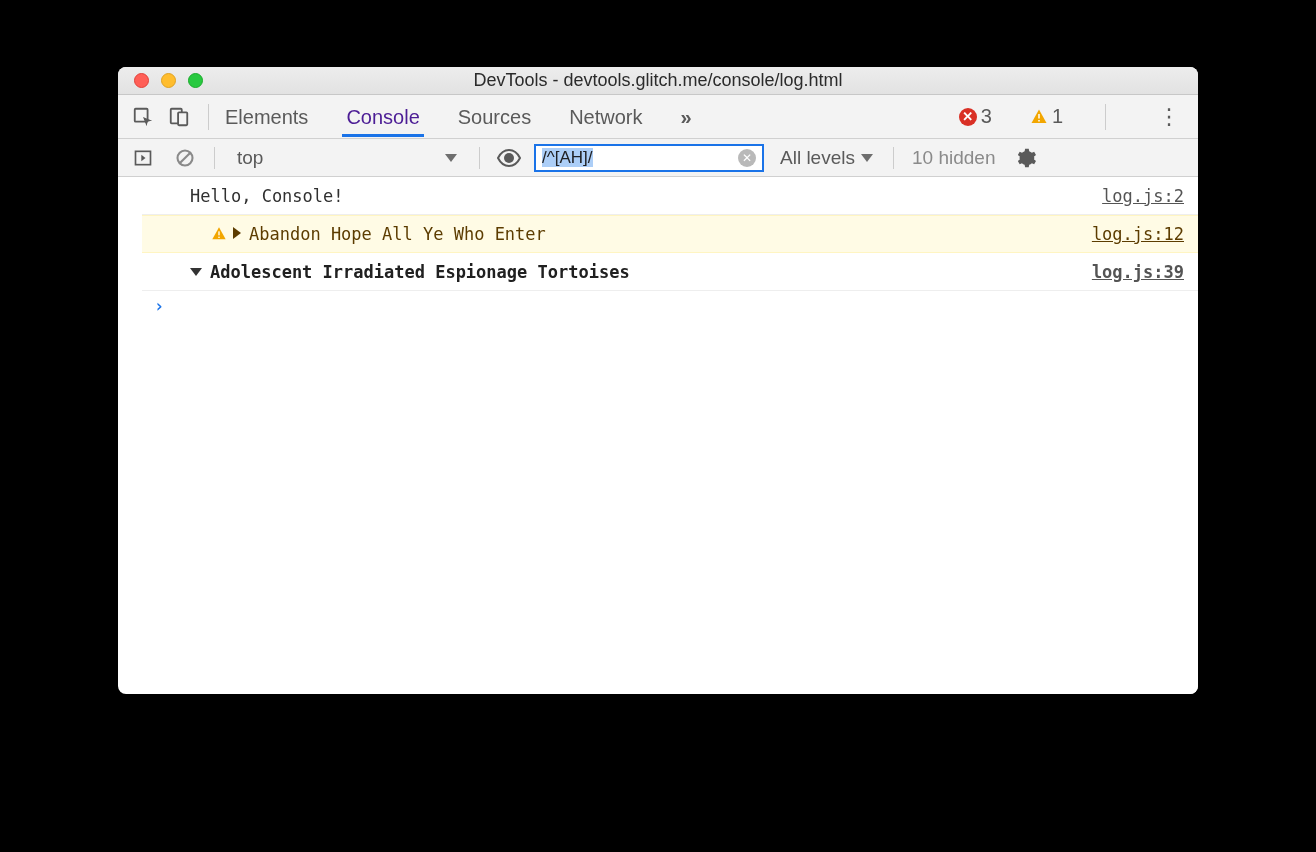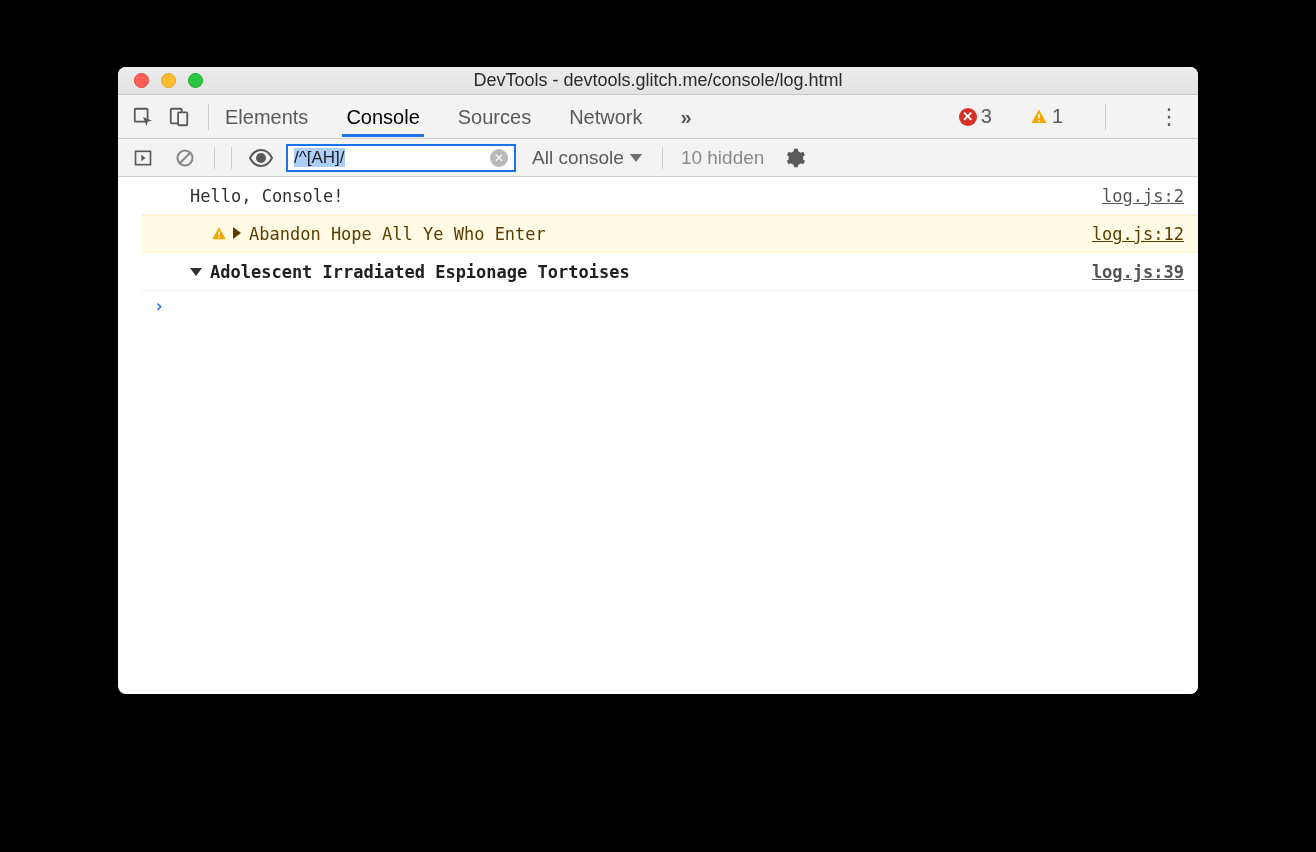--- a/index.html
+++ b/index.html
@@ -53,21 +53,21 @@
     gap:2px;
     font-size:20px;
   }
   .tool-btn{
     width:34px;height:32px;display:flex;align-items:center;justify-content:center;
     color:#5a5a5a;
   }
   .divider{width:1px;height:26px;background:#ccc;margin:0 10px;}
   .tabs{display:flex;align-items:center;gap:30px;flex:1;}
   .tab{color:#5a5a5a;cursor:pointer;padding:9px 4px 8px 4px;white-space:nowrap;}
-  .tab.active{color:#000000;border-bottom:3px solid #1a73e8;padding-bottom:5px;}
+  .tab.active{color:#4c1d95;border-bottom:3px solid #1a73e8;padding-bottom:5px;}
   .spacer{flex:1;}
   .errbadge{display:flex;align-items:center;gap:4px;color:#5a5a5a;}
   .errbadge .eicon{width:18px;height:18px;border-radius:50%;background:#d93025;color:#fff;display:flex;align-items:center;justify-content:center;font-size:13px;font-weight:bold;}
   .errbadge .wicon svg{display:block;}
   .kebab{font-size:22px;color:#5a5a5a;padding:0 10px;}
   
   .console-bar{
     height:38px;background:#f3f3f3;border-bottom:1px solid #d0d0d0;
     display:flex;align-items:center;padding:0 8px;gap:8px;font-size:19px;color:#5a5a5a;
   }
@@ -161,33 +161,37 @@
           <path d="M10 8 L15 12 L10 16" fill="#5a5a5a" stroke="none"></path>
       </svg>
     </div>
     <div class="tool-btn">
       <svg width="20" height="20" viewBox="0 0 24 24" fill="none" stroke="#8a8a8a" stroke-width="2.5">
         <circle cx="12" cy="12" r="9"></circle>
           <line x1="5" y1="19" x2="19" y2="5"></line>
       </svg>
     </div>
     <div class="divider" style="height:22px;margin:0 4px;"></div>
+    <div class="ctx-select">
+      <span>top</span>
+      <span class="tri d" style="color:#6e6e6e;"></span>
+    </div>
     <div class="divider" style="height:22px;margin:0 4px;"></div>
     <div class="tool-btn">
       <svg width="24" height="24" viewBox="0 0 24 24" fill="#5a5a5a">
           <circle cx="12" cy="12" r="5"></circle>
           <path d="M12 4 C7 4 3 8 1 12 C3 16 7 20 12 20 C17 20 21 16 23 12 C21 8 17 4 12 4 Z" fill="none" stroke="#5a5a5a" stroke-width="2"></path>
         </svg>
     </div>
     <div class="filter-input">
       <span class="ftxt"><span class="hl">/^[AH]/</span></span>
       <span class="clr">✕</span>
     </div>
     <div class="levels">
-      <span>All console</span>
+      <span>All levels</span>
       <span class="tri d" style="color:#6e6e6e;"></span>
     </div>
     <div class="divider" style="height:22px;margin:0 4px;"></div>
     <div class="hidden-ct">10 hidden</div>
     <div class="tool-btn">
       <svg width="22" height="22" viewBox="0 0 24 24" fill="#5a5a5a">
           <path d="M12 8a4 4 0 100 8 4 4 0 000-8zm9 4a7.5 7.5 0 00-.2-1.7l2.1-1.6-2-3.4-2.5 1a7.6 7.6 0 00-2.9-1.7L15 2h-4l-.5 2.6a7.6 7.6 0 00-2.9 1.7l-2.5-1-2 3.4 2.1 1.6A7.5 7.5 0 005 12c0 .6.1 1.1.2 1.7l-2.1 1.6 2 3.4 2.5-1a7.6 7.6 0 002.9 1.7L11 22h4l.5-2.6a7.6 7.6 0 002.9-1.7l2.5 1 2-3.4-2.1-1.6c.1-.6.2-1.1.2-1.7z"></path>
         </svg>
     </div>
   </div>

